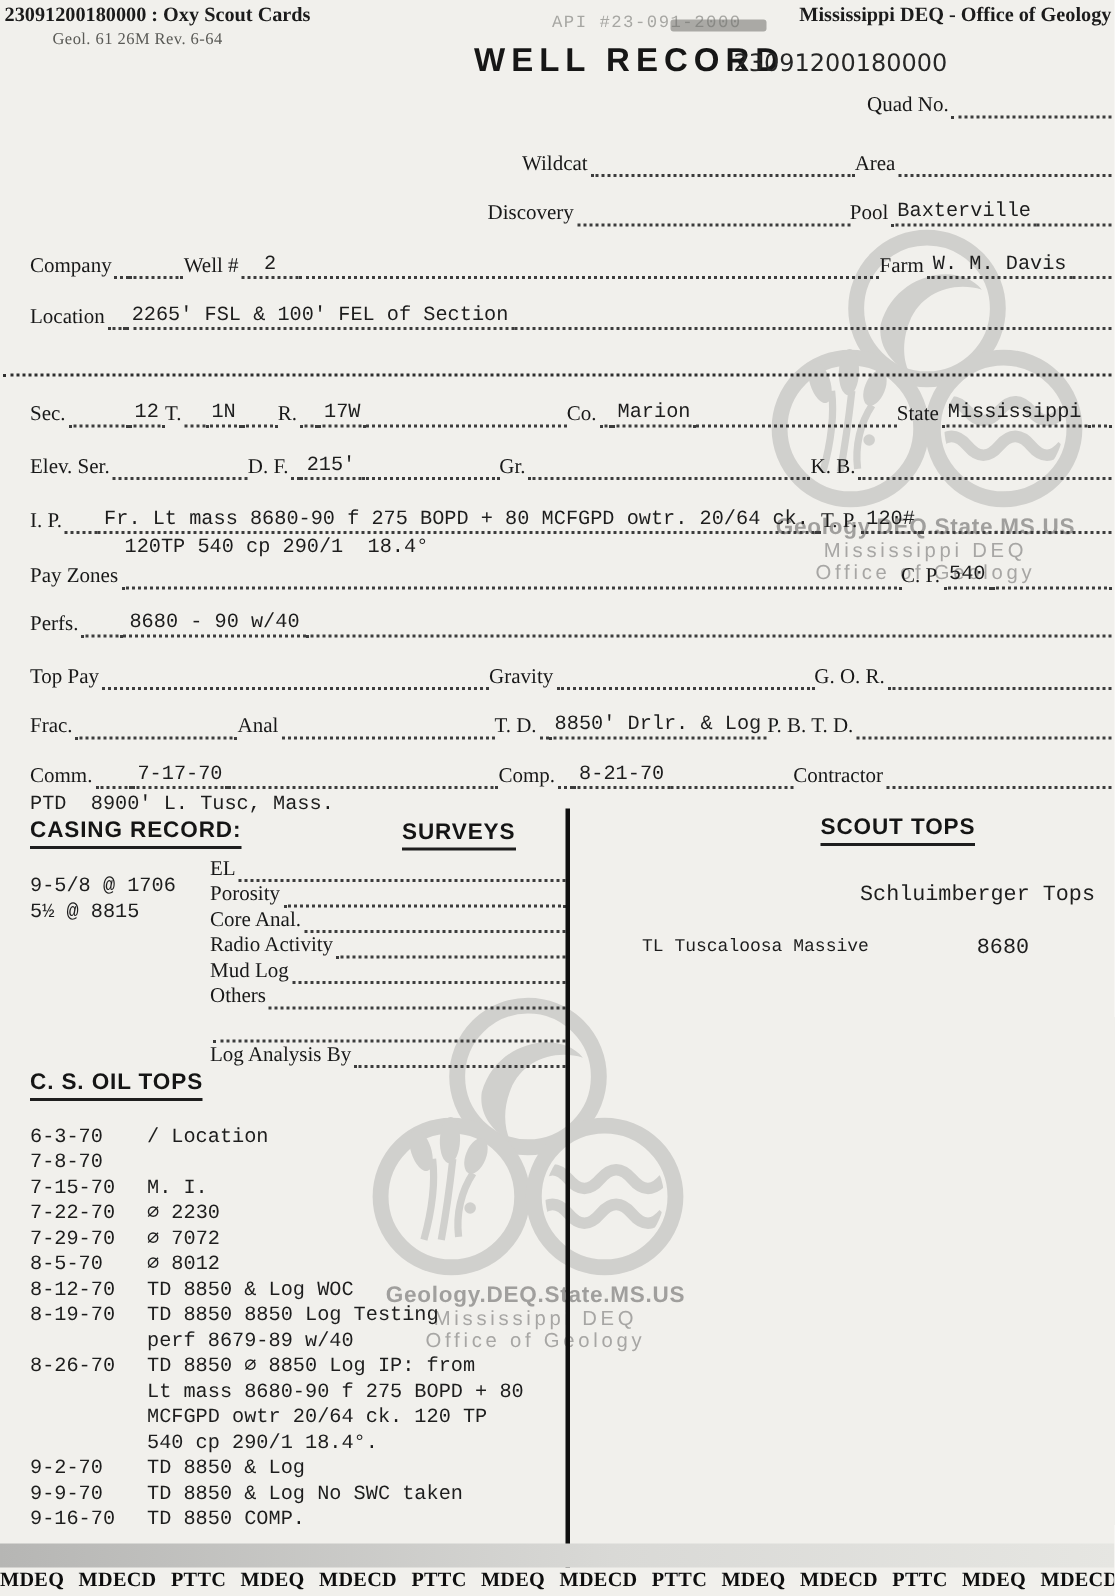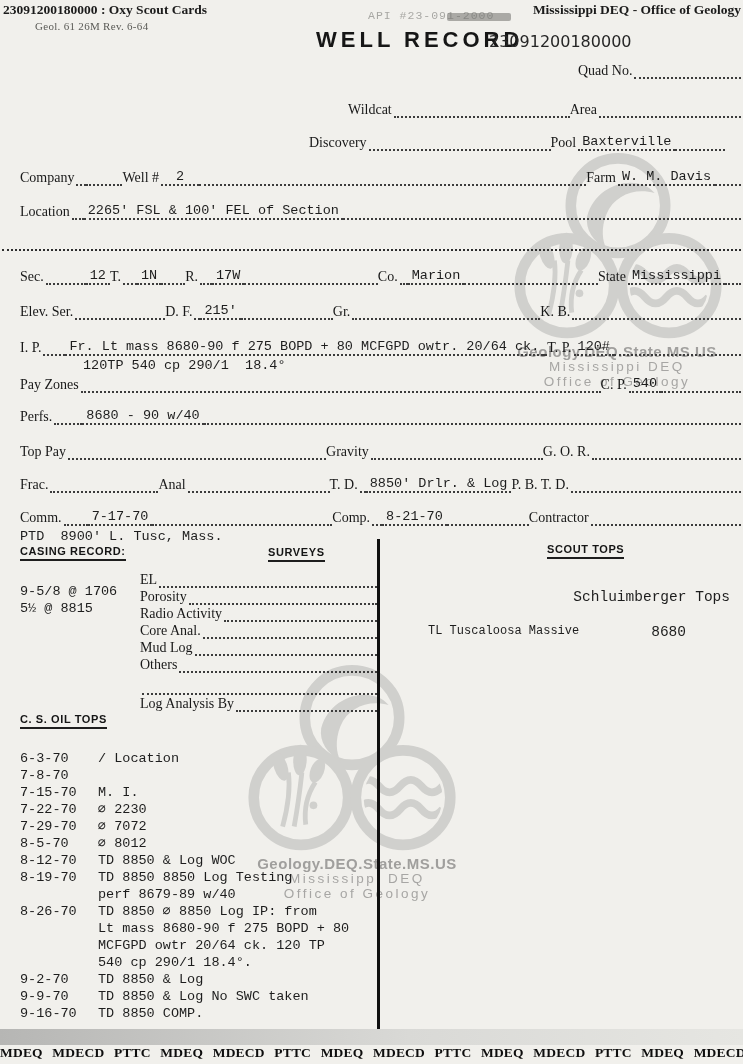--- a/index.html
+++ b/index.html
@@ -20,21 +20,21 @@
   
   .row{position:absolute; display:flex; align-items:flex-end; height:19px;}
   .lbl{font-size:14px; white-space:nowrap; padding:0 2px 0 0; color:#181818;}
   .val{font-family:"Liberation Mono","DejaVu Sans Mono",monospace; font-size:13.5px; white-space:nowrap;
        color:#1d1d1d; padding:0 4px; border-bottom:2px dotted #3c3c3c;}
   .leader{border-bottom:2px dotted #3c3c3c; height:14px;}
   .fx{flex:1;}
   .mono{font-family:"Liberation Mono","DejaVu Sans Mono",monospace; font-size:13.5px; color:#1d1d1d; white-space:pre;}
   .sep{left:2px; top:249px; width:739px; border-top:2.5px dotted #2e2e2e; height:0;}
   
-  .h{font-family:"Liberation Sans",sans-serif; font-weight:bold; font-size:11px; letter-spacing:.6px;
+  .h{font-family:"Liberation Sans",sans-serif; font-weight:bold; font-size:15px; letter-spacing:.6px;
      border-bottom:2.5px solid #1e1e1e; padding-bottom:2px; color:#151515; white-space:nowrap;}
   .divider{left:377px; top:539px; width:2.5px; height:506px; background:#101010;}
   .survey-row{display:flex; align-items:flex-end; height:16px; width:237px;}
   .oil-row{display:flex; align-items:flex-start;}
   .oil-date{width:78px; flex:none;}
   .oil-note{white-space:pre-line;}
   .oil-list{line-height:17px;}
   
   .wm{pointer-events:none;}
   .wm-text{text-align:center; font-family:"Liberation Sans",sans-serif; line-height:15px;}
@@ -106,21 +106,21 @@
     <span class="leader fx"></span>
   </div>
 
   <div class="row" style="left:348px; top:99px; width:393px;">
     <span class="lbl">Wildcat</span>
     <span class="leader" style="width:176px;"></span>
     <span class="lbl">Area</span>
     <span class="leader fx"></span>
   </div>
 
-  <div class="row" style="left:309px; top:132px; width:416px;">
+  <div class="row" style="left:325px; top:132px; width:416px;">
     <span class="lbl">Discovery</span>
     <span class="leader" style="width:182px;"></span>
     <span class="lbl">Pool</span>
     <span class="val">Baxterville</span>
     <span class="leader fx"></span>
   </div>
 
   <div class="row" style="left:20px; top:167px; width:721px;">
     <span class="lbl">Company</span>
     <span class="leader" style="width:10px;"></span>
@@ -247,25 +247,25 @@
   <div class="abs" style="left:140px; top:572px;">
     <div class="survey-row">
       <span class="lbl">EL</span>
       <span class="leader fx"></span>
     </div>
     <div class="survey-row" style="margin-top:1px;">
       <span class="lbl">Porosity</span>
       <span class="leader fx"></span>
     </div>
     <div class="survey-row" style="margin-top:1px;">
+      <span class="lbl">Core Anal.</span>
+      <span class="leader fx"></span>
+    </div>
+    <div class="survey-row" style="margin-top:1px;">
       <span class="lbl">Radio Activity</span>
-      <span class="leader fx"></span>
-    </div>
-    <div class="survey-row" style="margin-top:1px;">
-      <span class="lbl">Core Anal.</span>
       <span class="leader fx"></span>
     </div>
     <div class="survey-row" style="margin-top:1px;">
       <span class="lbl">Mud Log</span>
       <span class="leader fx"></span>
     </div>
     <div class="survey-row" style="margin-top:1px;">
       <span class="lbl">Others</span>
       <span class="leader fx"></span>
     </div>

